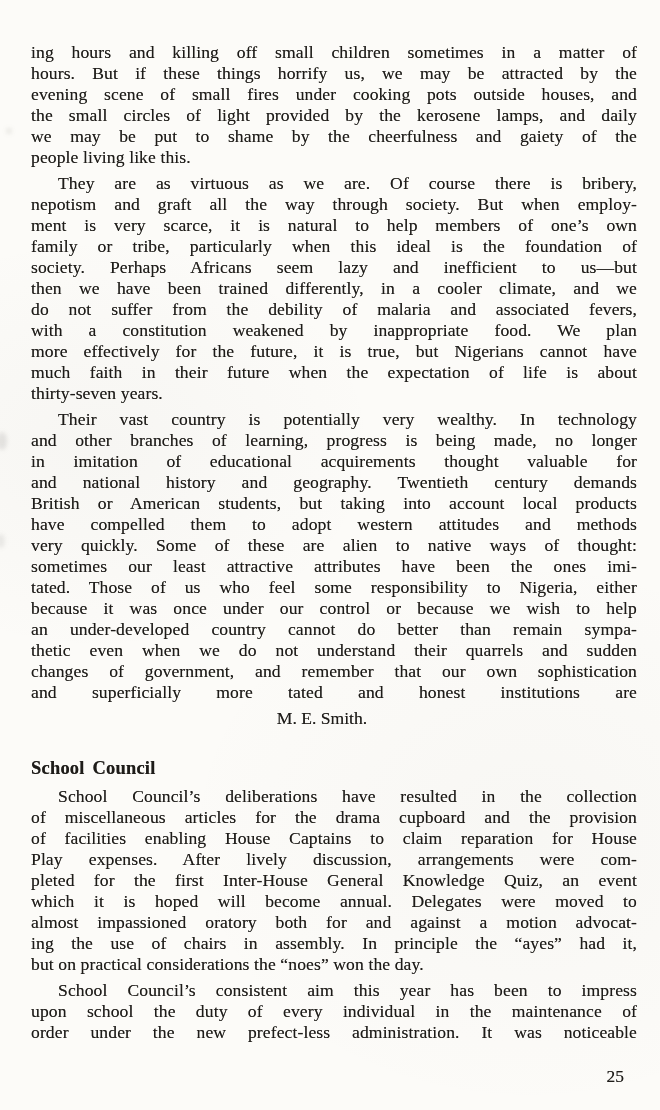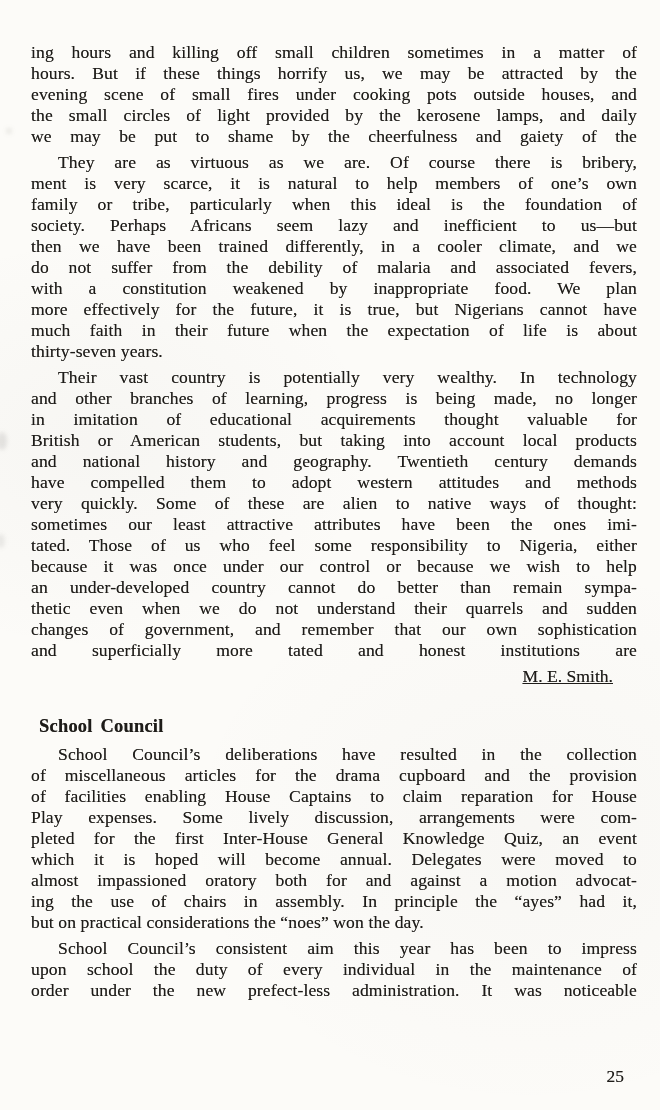--- a/index.html
+++ b/index.html
@@ -33,27 +33,26 @@
     text-shadow: 0 0 0.4px rgba(20,18,15,0.55);
   }
   .line.last {
     text-align-last: left;
     -moz-text-align-last: left;
   }
   .line.indent { text-indent: 27px; }
   .signature {
     font-size: 17.6px;
     line-height: 21px;
-    text-align: right;
+    text-align: center;
     padding-right: 24px;
     text-shadow: 0 0 0.4px rgba(20,18,15,0.55);
-    text-decoration: underline;
   }
   .section-heading {
-    margin: 28px 0 7px 8px;
+    margin: 28px 0 7px 0;
     font-size: 18.5px;
     line-height: 22px;
     font-weight: bold;
     letter-spacing: 0.2px;
     word-spacing: 3px;
     text-shadow: 0 0 0.5px rgba(20,18,15,0.6);
   }
   .page-number {
     position: absolute;
     top: 1066px; right: 36px;
@@ -80,61 +79,63 @@
   <div class="smudge s3"></div>
 
   <div class="text-block">
 
     <div class="para">
       <div class="line">ing hours and killing off small children sometimes in a matter of</div>
       <div class="line">hours.  But if these things horrify us, we may be attracted by the</div>
       <div class="line">evening scene of small fires under cooking pots outside houses, and</div>
       <div class="line">the small circles of light provided by the kerosene lamps, and daily</div>
       <div class="line">we may be put to shame by the cheerfulness and gaiety of the</div>
+      <div class="line last">people living like this.</div>
     </div>
 
     <div class="para">
       <div class="line indent">They are as virtuous as we are.  Of course there is bribery,</div>
+      <div class="line">nepotism and graft all the way through society.  But when employ-</div>
       <div class="line">ment is very scarce, it is natural to help members of one’s own</div>
       <div class="line">family or tribe, particularly when this ideal is the foundation of</div>
       <div class="line">society.  Perhaps Africans seem lazy and inefficient to us—but</div>
       <div class="line">then we have been trained differently, in a cooler climate, and we</div>
       <div class="line">do not suffer from the debility of malaria and associated fevers,</div>
       <div class="line">with a constitution weakened by inappropriate food.  We plan</div>
       <div class="line">more effectively for the future, it is true, but Nigerians cannot have</div>
       <div class="line">much faith in their future when the expectation of life is about</div>
       <div class="line last">thirty-seven years.</div>
     </div>
 
     <div class="para">
       <div class="line indent">Their vast country is potentially very wealthy.  In technology</div>
       <div class="line">and other branches of learning, progress is being made, no longer</div>
       <div class="line">in imitation of educational acquirements thought valuable for</div>
+      <div class="line">and national history and geography.  Twentieth century demands</div>
       <div class="line">British or American students, but taking into account local products</div>
-      <div class="line">and national history and geography.  Twentieth century demands</div>
       <div class="line">have compelled them to adopt western attitudes and methods</div>
       <div class="line">very quickly.  Some of these are alien to native ways of thought:</div>
       <div class="line">sometimes our least attractive attributes have been the ones imi-</div>
       <div class="line">tated.  Those of us who feel some responsibility to Nigeria, either</div>
       <div class="line">because it was once under our control or because we wish to help</div>
       <div class="line">an under-developed country cannot do better than remain sympa-</div>
       <div class="line">thetic even when we do not understand their quarrels and sudden</div>
       <div class="line">changes of government, and remember that our own sophistication</div>
       <div class="line">and superficially more tated and honest institutions are</div>
     </div>
 
     <div class="signature">M. E. Smith.</div>
 
     <div class="section-heading">School Council</div>
 
     <div class="para">
       <div class="line indent">School Council’s deliberations have resulted in the collection</div>
       <div class="line">of miscellaneous articles for the drama cupboard and the provision</div>
       <div class="line">of facilities enabling House Captains to claim reparation for House</div>
-      <div class="line">Play expenses.  Some lively discussion, arrangements were com-</div>
+      <div class="line">Play expenses.  After lively discussion, arrangements were com-</div>
       <div class="line">pleted for the first Inter-House General Knowledge Quiz, an event</div>
       <div class="line">which it is hoped will become annual.  Delegates were moved to</div>
       <div class="line">almost impassioned oratory both for and against a motion advocat-</div>
       <div class="line">ing the use of chairs in assembly.  In principle the “ayes” had it,</div>
       <div class="line last">but on practical considerations the “noes” won the day.</div>
     </div>
 
     <div class="para">
       <div class="line indent">School Council’s consistent aim this year has been to impress</div>
       <div class="line">upon school the duty of every individual in the maintenance of</div>

